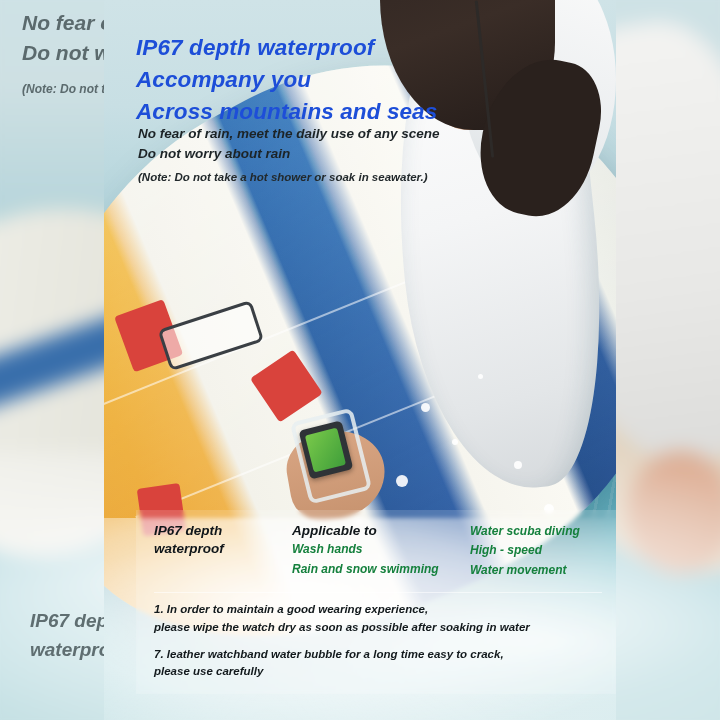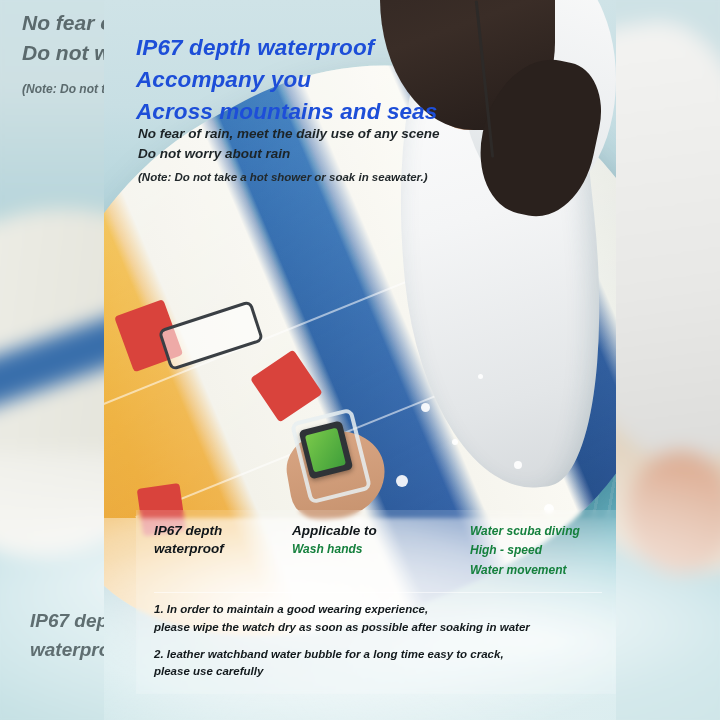--- a/index.html
+++ b/index.html
@@ -436,31 +436,32 @@
       <div class="col c1">
         <div class="col-title">
           <div>IP67 depth</div>
           <div>waterproof</div>
         </div>
       </div>
 
       <div class="col c2">
         <div class="col-title">Applicable to</div>
         <div class="col-item">Wash hands</div>
+        <div class="col-item">Rain and snow swimming</div>
       </div>
 
       <div class="col c3">
         <div class="col-item">Water scuba diving</div>
         <div class="col-item">High - speed</div>
         <div class="col-item">Water movement</div>
       </div>
 
     </div>
 
     <div class="divider"></div>
 
     <div class="foot" style="white-space:pre-line;">1. In order to maintain a good wearing experience,
 please wipe the watch dry as soon as possible after soaking in water</div>
-    <div class="foot" style="white-space:pre-line;">2. leather watchband water bubble for a long time easy to crack,
+    <div class="foot" style="white-space:pre-line;">7. leather watchband water bubble for a long time easy to crack,
 please use carefully</div>
   </div>
 
 </div>
 
 </body></html>

